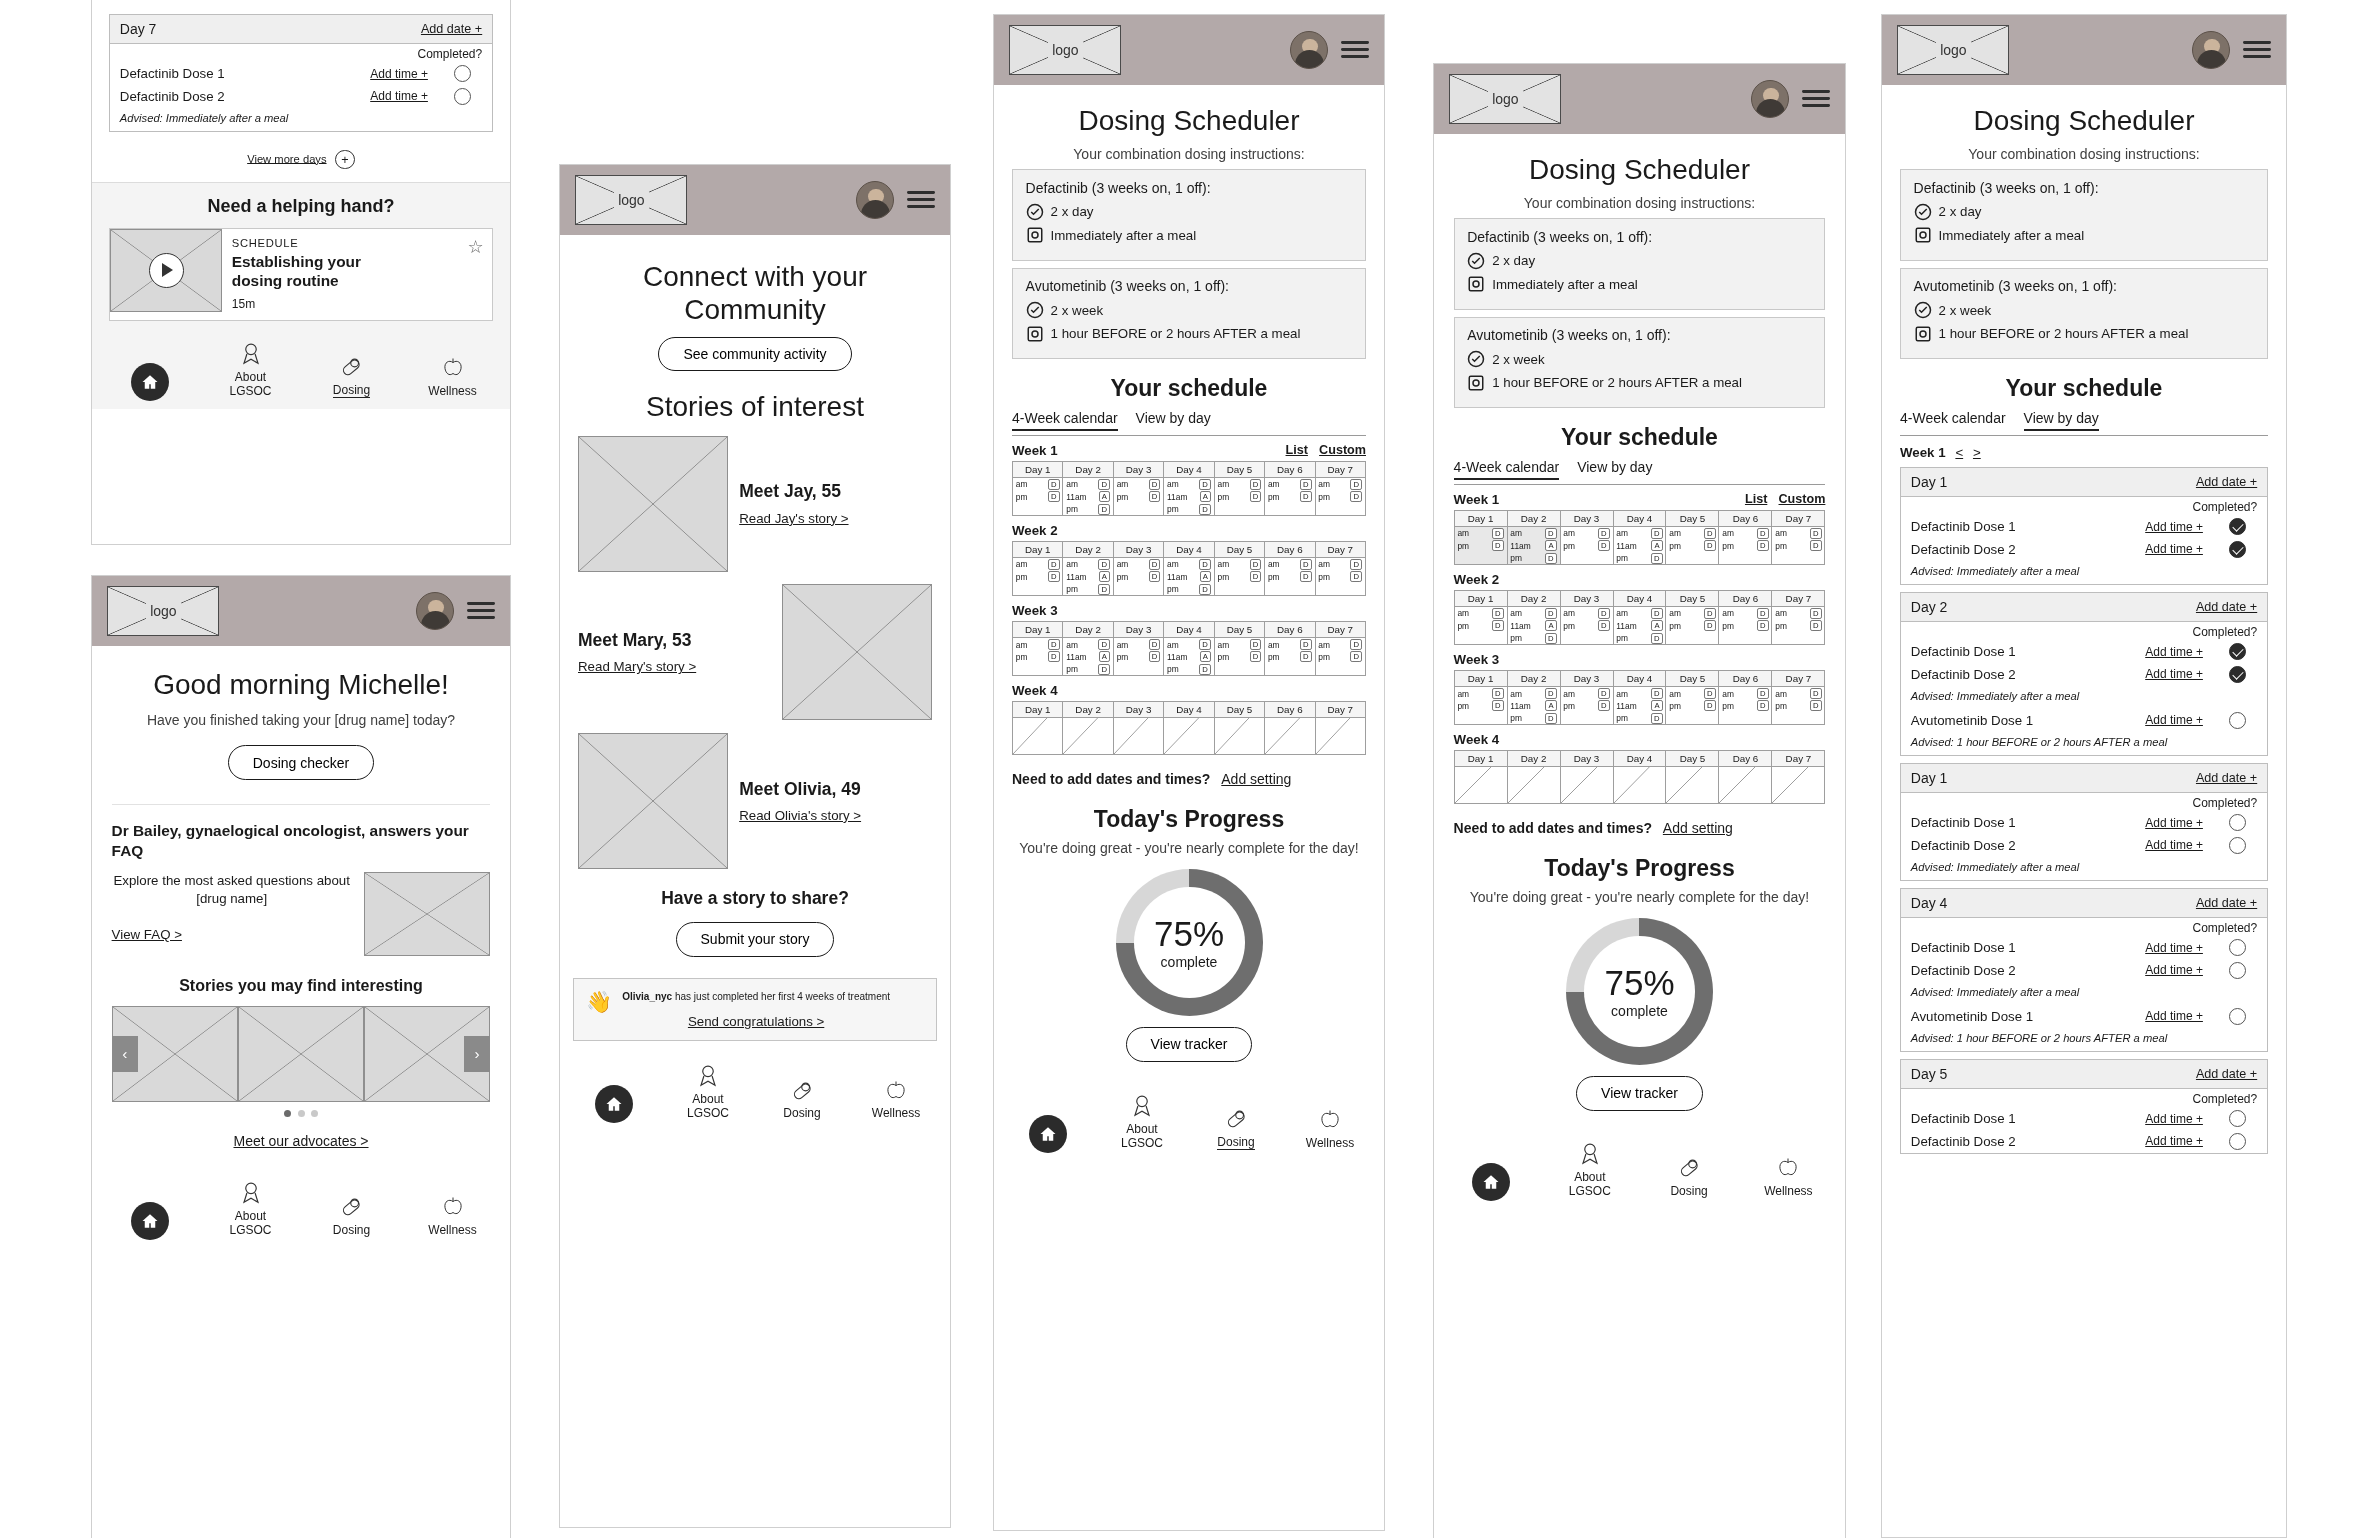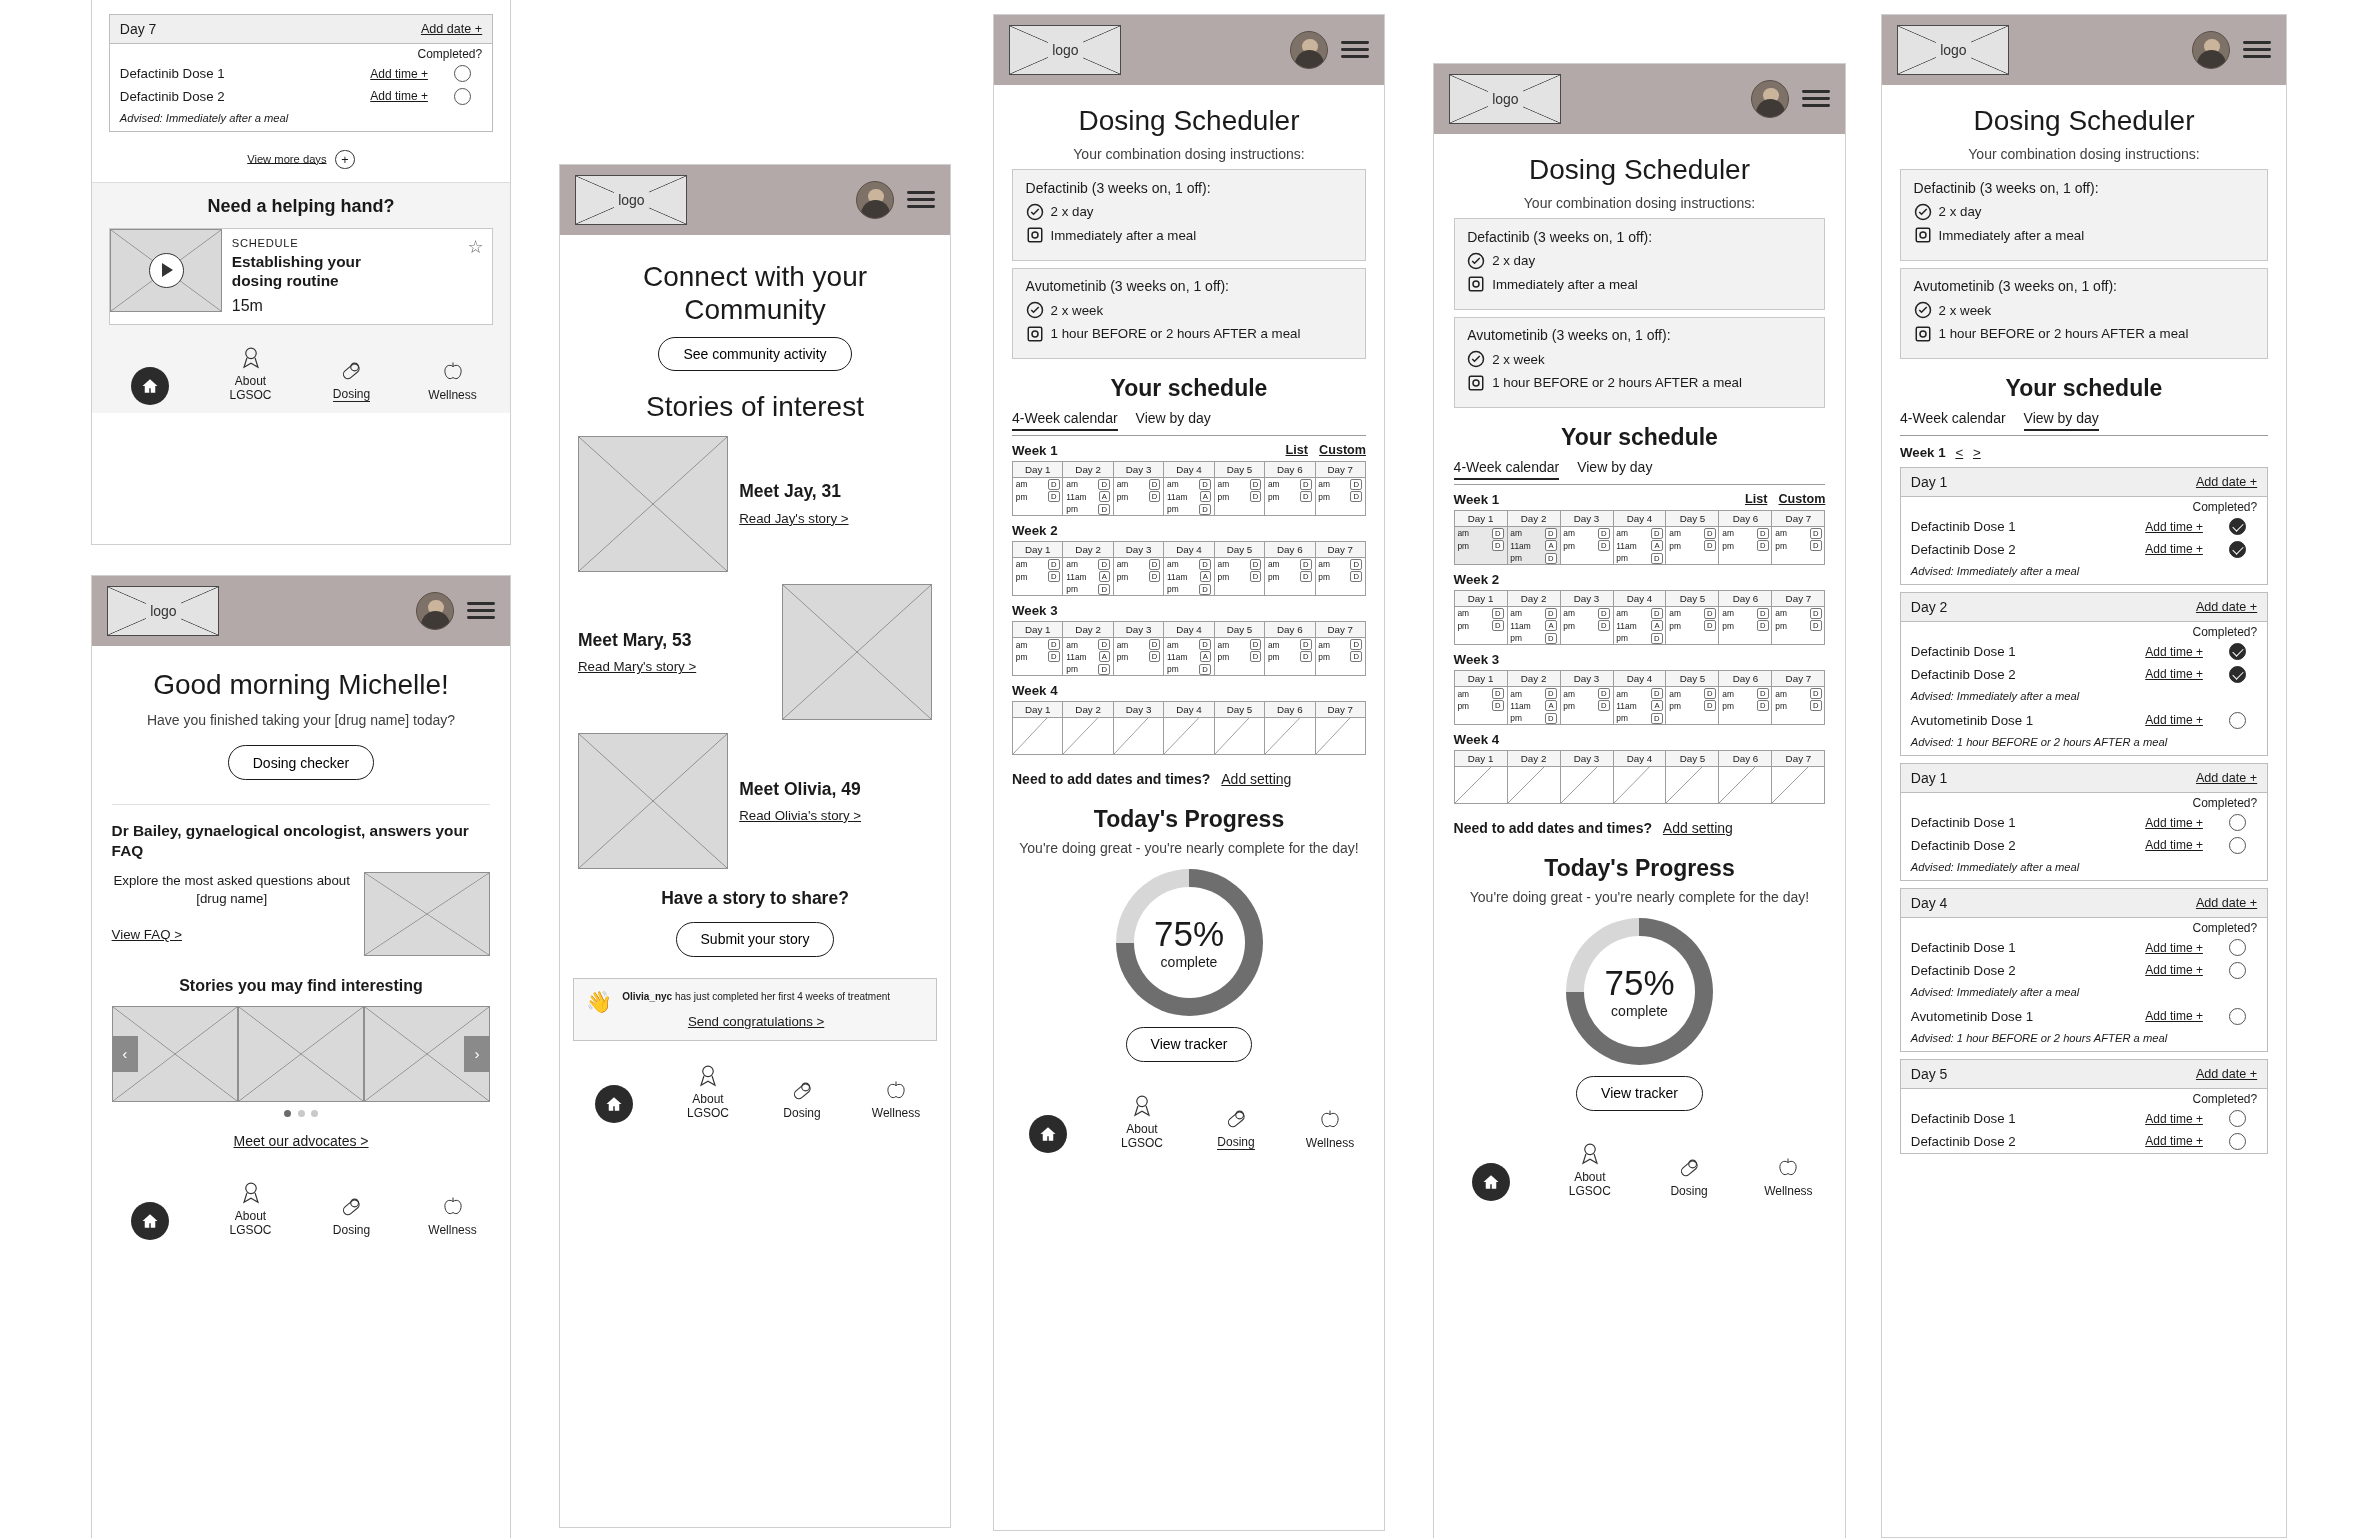--- a/index.html
+++ b/index.html
@@ -133,21 +133,21 @@
     <div class="h2" style="font-size:18px;">Need a helping hand?</div>
     <div style="display:flex; border:0.7px solid #c9c9c9; background:#fff; margin-top:11.2px; padding:0;">
       <div class="ph" style="width:112px;height:83px;display:flex;align-items:center;justify-content:center;">
         <span style="position:relative;z-index:3;width:35px;height:35px;border-radius:50%;background:#fff;border:1.4px solid #333;display:flex;align-items:center;justify-content:center;">
           <span style="width:0;height:0;border-left:11.2px solid #333;border-top:7px solid transparent;border-bottom:7px solid transparent;margin-left:3.5px;"></span>
         </span>
       </div>
       <div style="flex:1; padding:8.4px 9.8px; position:relative;">
         <div style="font-size:11.2px; letter-spacing:0.7px;">SCHEDULE</div>
         <div class="bold" style="font-size:15.4px; line-height:1.25; margin:2.8px 0 7px; max-width:175px;">Establishing your dosing routine</div>
-        <div style="font-size:16px;">15m</div>
+        <div style="font-size:12px;">15m</div>
         <span style="position:absolute;right:8.4px;top:7px;font-size:18px;color:#666;">☆</span>
       </div>
     </div>
   </div>
 
   <div class="bnav" style="background:#f4f4f4;">
     <div class="bitem">
           <div class="gi">
             <span class="home-circle">
               <svg width="18" height="18" viewBox="0 0 24 24" fill="#fff">
@@ -278,21 +278,21 @@
   </div>
   <div style="padding:7px 18px 0;">
     <div class="h1" style="line-height:1.2;">Connect with your Community</div>
     <button class="btn" style="margin-top:9.8px;">See community activity</button>
     <div class="h1" style="margin:19.6px 0 4.2px;">Stories of interest</div>
 
 
     <div style="display:flex; align-items:center; gap:11.2px; margin:12.6px 0;">
       <div class="ph" style="width:150px;height:136px;"></div>
       <div style="flex:1;">
-        <div class="bold" style="font-size:17.5px;">Meet Jay, 31</div>
+        <div class="bold" style="font-size:17.5px;">Meet Jay, 55</div>
         <div class="lnk" style="font-size:13.3px; margin-top:8.4px;">Read Jay's story &gt;</div>
       </div>
     </div>
 
     <div style="display:flex; align-items:center; gap:11.2px; margin:12.6px 0;">
       <div style="flex:1;">
         <div class="bold" style="font-size:17.5px;">Meet Mary, 53</div>
         <div class="lnk" style="font-size:13.3px; margin-top:8.4px;">Read Mary's story &gt;</div>
       </div>
       <div class="ph" style="width:150px;height:136px;"></div>

